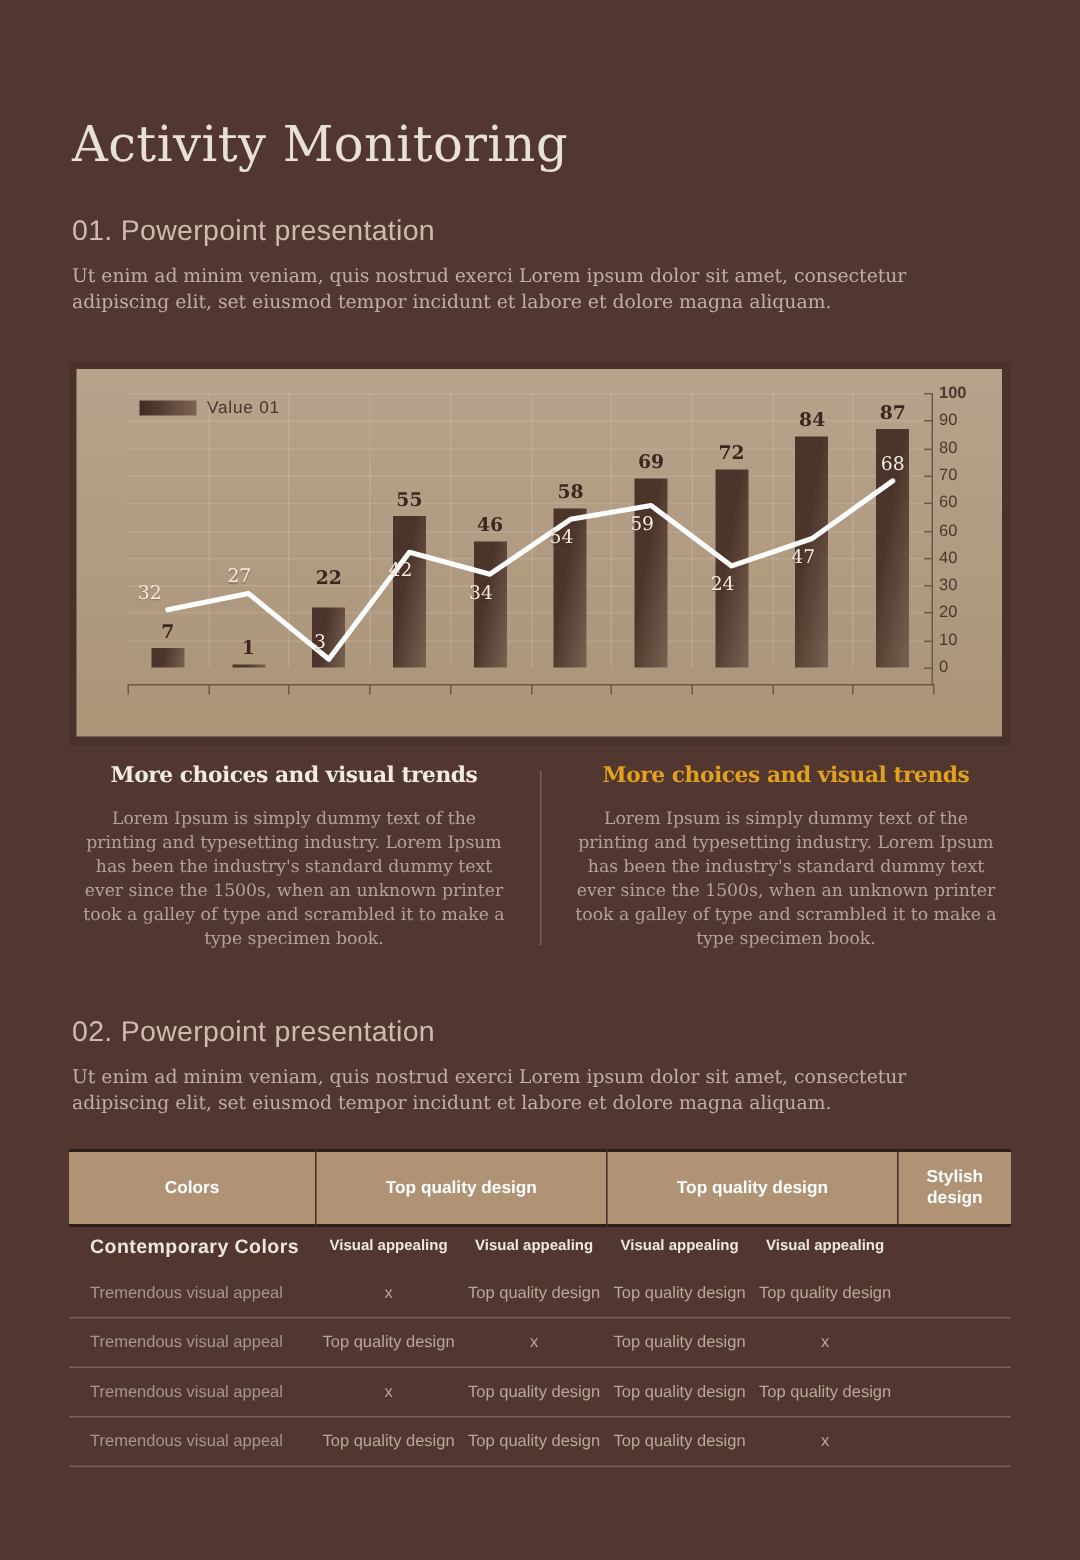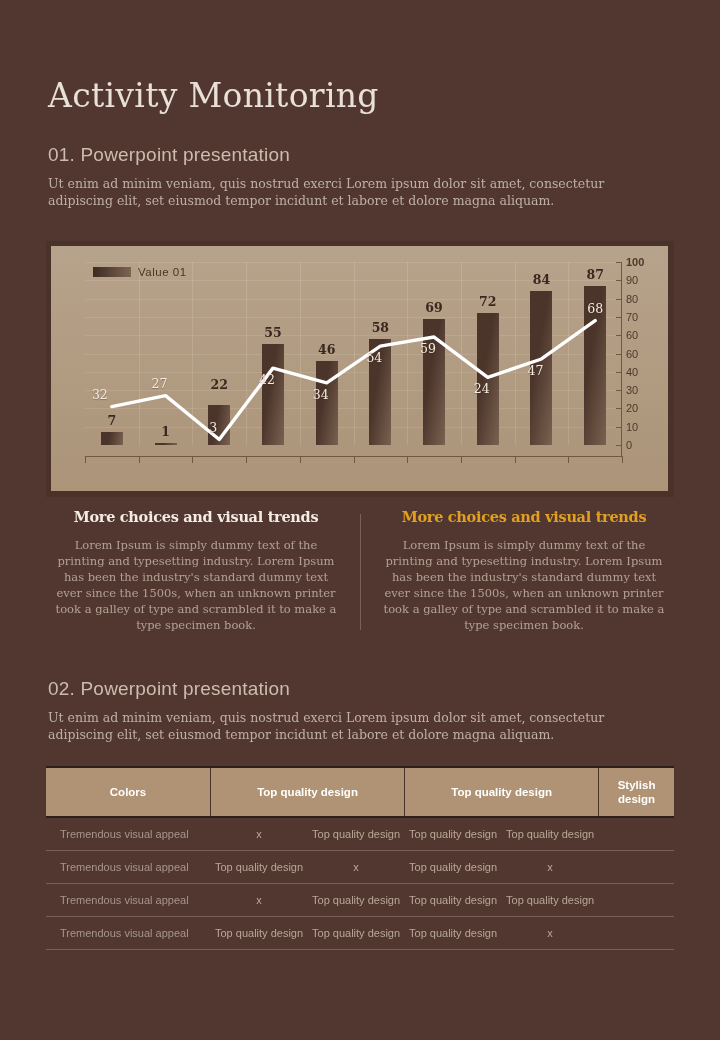--- a/index.html
+++ b/index.html
@@ -313,20 +313,28 @@
   <table>
     <thead>
       <tr>
         <th class="c1">Colors</th>
         <th colspan="2">Top quality design</th>
         <th colspan="2">Top quality design</th>
         <th class="c6">Stylish design</th>
       </tr>
     </thead>
     <tbody id="table-body">
+        <tr class="subhead">
+          <td class="c1 first">Contemporary Colors</td>
+          <td class="c2">Visual appealing</td>
+          <td class="c3">Visual appealing</td>
+          <td class="c4">Visual appealing</td>
+          <td class="c5">Visual appealing</td>
+          <td class="c6"></td>
+        </tr>
         <tr>
           <td class="c1 first">Tremendous visual appeal</td>
           <td class="c2">x</td>
           <td class="c3">Top quality design</td>
           <td class="c4">Top quality design</td>
           <td class="c5">Top quality design</td>
           <td class="c6"></td>
         </tr>
         <tr>
           <td class="c1 first">Tremendous visual appeal</td>

